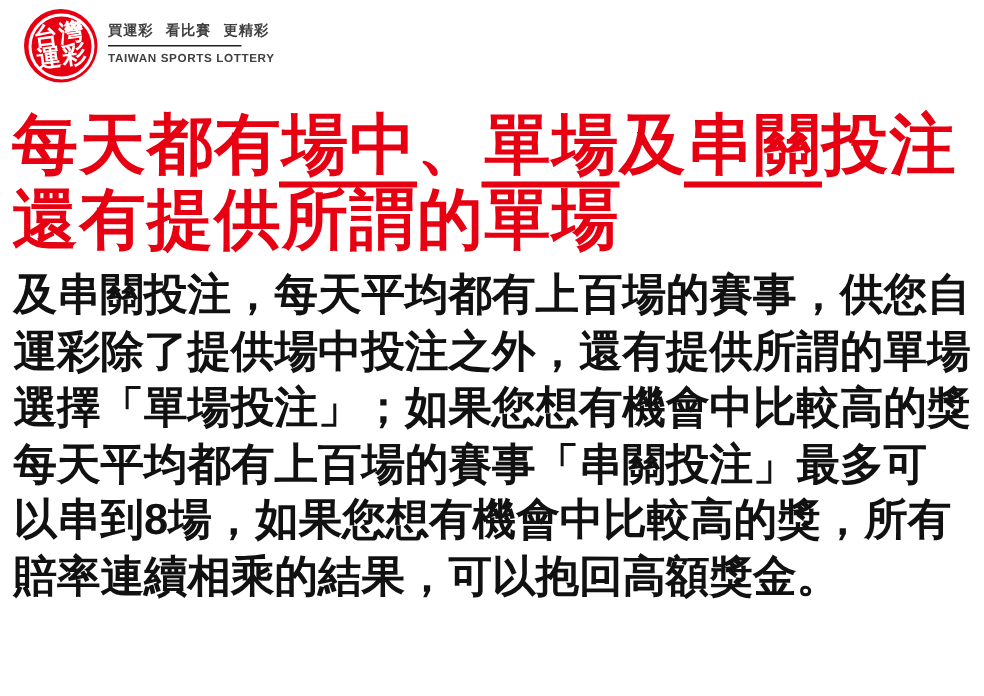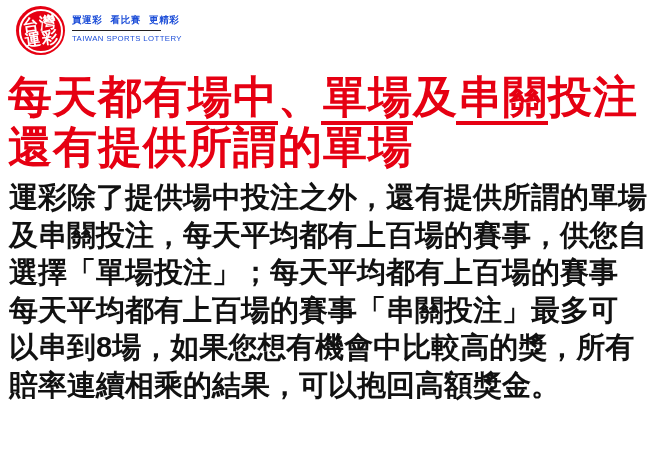--- a/index.html
+++ b/index.html
@@ -42,36 +42,36 @@
     align-items: center;
     justify-content: center;
     transform: rotate(-8deg);
     color: #ffffff;
     font-weight: bold;
     font-size: 16px;
     line-height: 15px;
     letter-spacing: 1px;
     text-align: center;
   }
-  .slogan { margin: 8px 0 16px 7px; color: #1d4ed8; }
+  .slogan { margin: 8px 0 16px 7px; color: #404040; }
   .slogan-zh {
     font-size: 9.5px;
     font-weight: bold;
     letter-spacing: 0.6px;
     word-spacing: 5px;
     white-space: nowrap;
   }
   .slogan-divider {
     width: 89px;
     border-top: 1.5px solid #221f1f;
     margin: 3px 0 2.5px;
   }
   .slogan-en {
     font-size: 7.8px;
-    font-weight: normal;
+    font-weight: bold;
     letter-spacing: 0.4px;
     white-space: nowrap;
   }
 
   
   .heading {
     margin: 14px 0 0 8px;
     color: #e60012;
     font-size: 44px;
     line-height: 50px;
@@ -119,21 +119,21 @@
       <div class="slogan-en">TAIWAN SPORTS LOTTERY</div>
     </div>
   </header>
 
   <h1 class="heading">
     <div class="h-line"><span>每天都有</span><span class="u">場中</span><span>、</span><span class="u">單場</span><span>及</span><span class="u">串關</span><span>投注</span></div>
     <div class="h-line">還有提供所謂的單場</div>
   </h1>
 
   <div class="body-text">
+    <div class="b-line">及串關投注，每天平均都有上百場的賽事，供您自</div>
     <div class="b-line">運彩除了提供場中投注之外，還有提供所謂的單場</div>
-    <div class="b-line">及串關投注，每天平均都有上百場的賽事，供您自</div>
-    <div class="b-line">選擇「單場投注」；每天平均都有上百場的賽事</div>
+    <div class="b-line">選擇「單場投注」；如果您想有機會中比較高的獎</div>
     <div class="b-line">每天平均都有上百場的賽事「串關投注」最多可</div>
     <div class="b-line">以串到8場，如果您想有機會中比較高的獎，所有</div>
     <div class="b-line">賠率連續相乘的結果，可以抱回高額獎金。</div>
   </div>
 
 </div>
 
 </body></html>

